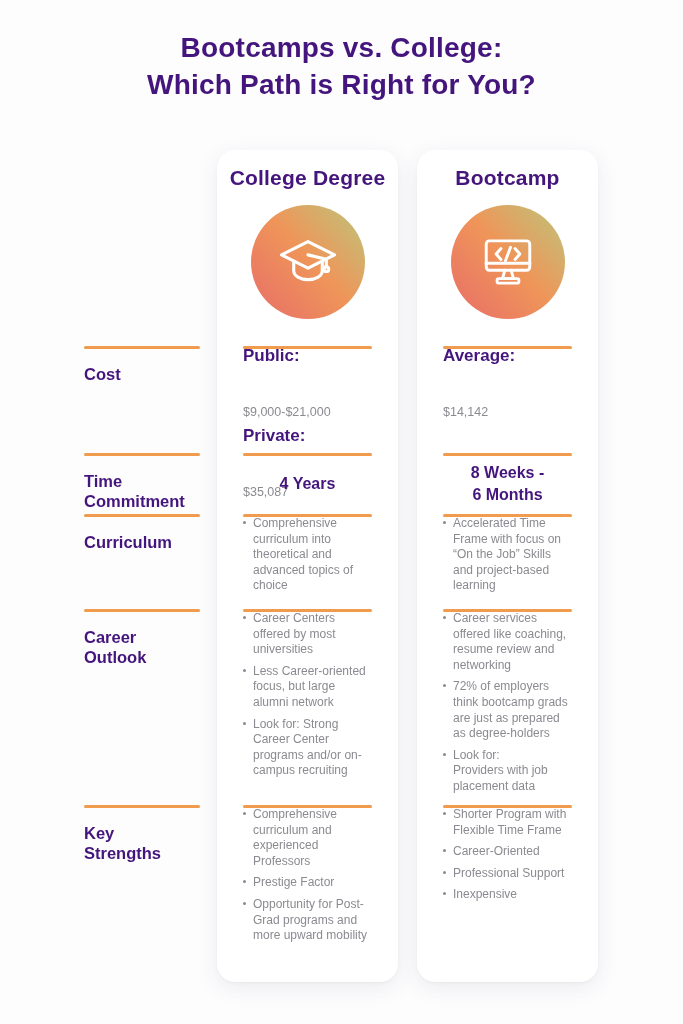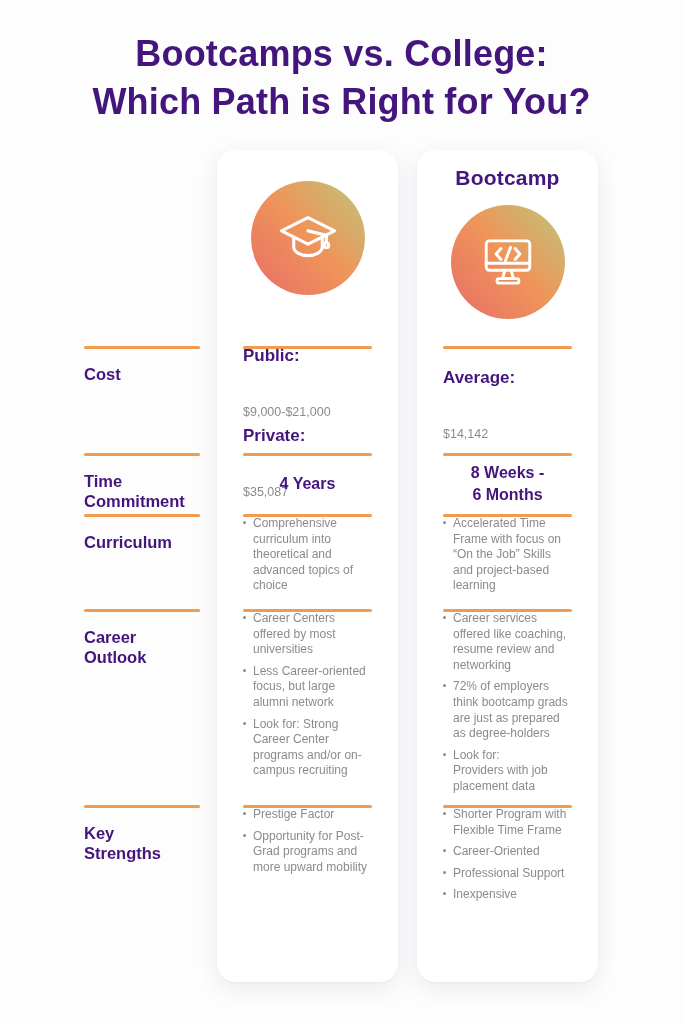--- a/index.html
+++ b/index.html
@@ -8,21 +8,21 @@
     --gray:#8b8a90;
   }
   html,body{margin:0;padding:0;background:#ffffff;}
   .page{
     position:relative;width:683px;height:1024px;overflow:hidden;
     background:#fdfdfe;
     font-family:"Liberation Sans","DejaVu Sans",sans-serif;
   }
   .title{
     margin:0;padding-top:30px;text-align:center;
-    font-size:36px;font-weight:800;line-height:1.32;color:var(--purple);
+    font-size:28px;font-weight:800;line-height:1.32;color:var(--purple);
     letter-spacing:.2px;white-space:pre-line;
   }
   .content{position:absolute;top:150px;left:84px;display:flex;align-items:flex-start;}
 
   
   .labels-col{width:116px;box-sizing:border-box;padding-top:196px;}
   .lsec{position:relative;box-sizing:border-box;padding-top:18px;}
   .lsec .rule{left:0;right:0;}
   .row-label{
     font-size:16.5px;font-weight:800;color:var(--purple);
@@ -53,21 +53,21 @@
     position:absolute;top:0;left:26px;right:26px;height:3px;
     border-radius:2px;background:var(--orange);
   }
   .h-cost{height:107px;}
   .h-time{height:61px;}
   .h-curr{height:95px;}
   .h-career{height:196px;}
   .h-str{height:177px;}
 
   .cost-list{}
-  .cost-list.centered{display:flex;flex-direction:column;justify-content:center;height:100%;padding-top:8px;}
+  .cost-list.centered{display:flex;flex-direction:column;justify-content:flex-start;height:100%;padding-top:0;}
   .cost-item{margin-bottom:7px;}
   .cost-label{font-size:17px;font-weight:800;color:var(--purple);margin-bottom:3px;}
   .cost-value{font-size:12.5px;color:var(--gray);margin-top:39px;}
 
   .sec.time{display:flex;align-items:center;justify-content:center;text-align:center;}
   .time-value{
     font-size:16px;font-weight:800;color:var(--purple);
     line-height:1.35;white-space:pre-line;
   }
 
@@ -108,20 +108,21 @@
       </div>
       <div class="lsec h-str">
         <div class="rule"></div>
         <div class="row-label">Key
 Strengths</div>
       </div>
     </div>
 
     <div class="card college">
       <div class="card-header">
+        <div class="card-title">College Degree</div>
         <div class="icon-circle">
           <svg width="68" height="68" viewBox="0 0 100 100" fill="none" stroke="#ffffff" stroke-width="4.6" stroke-linecap="round" stroke-linejoin="round">
             <polygon points="50,20 89,39.5 50,59 11,39.5"></polygon>
             <path d="M29,49 v14 c0,7.5 9.5,13 21,13 c11.5,0 21,-5.5 21,-13 v-14"></path>
             <path d="M50,39.5 L77,46 v10"></path>
             <circle cx="77" cy="60.5" r="3.4"></circle>
           </svg>
         </div>
       </div>
 
@@ -168,20 +169,24 @@
           <li>
               <span class="bdot"></span>
               <span class="btext">Look for: Strong Career Center programs and/or on-campus recruiting</span>
             </li>
         </ul>
       </div>
 
       <div class="sec h-str">
         <div class="rule"></div>
         <ul class="blist">
+          <li>
+              <span class="bdot"></span>
+              <span class="btext">Comprehensive curriculum and experienced Professors</span>
+            </li>
           <li>
               <span class="bdot"></span>
               <span class="btext">Prestige Factor</span>
             </li>
           <li>
               <span class="bdot"></span>
               <span class="btext">Opportunity for Post-Grad programs and more upward mobility</span>
             </li>
         </ul>
       </div>

